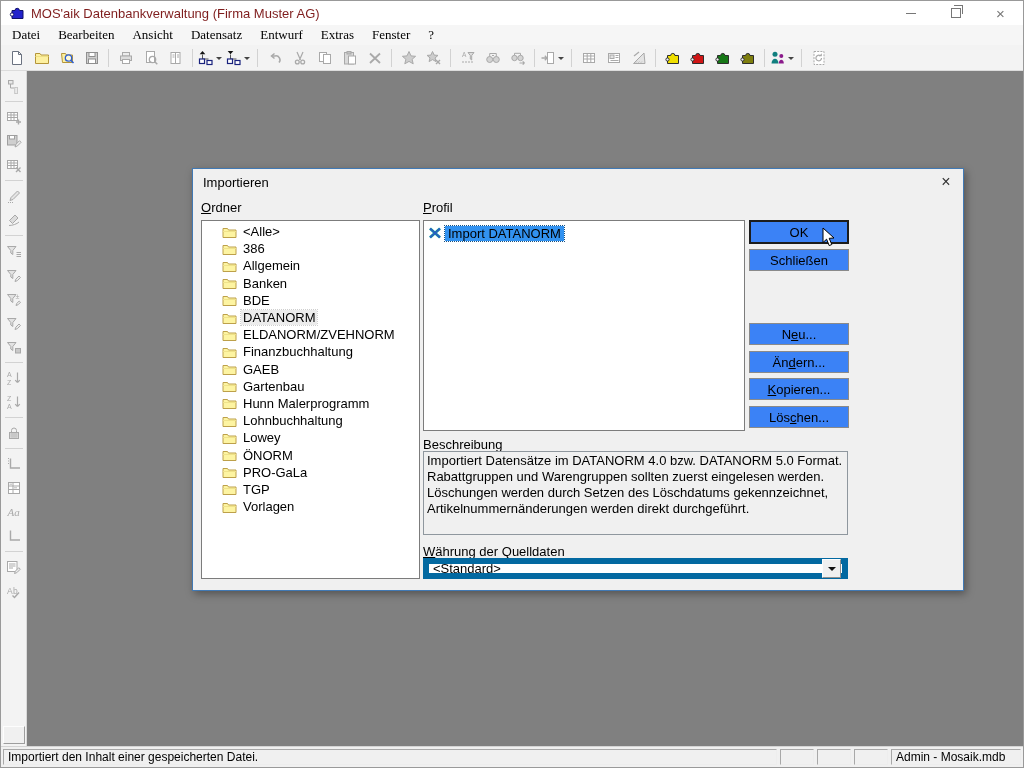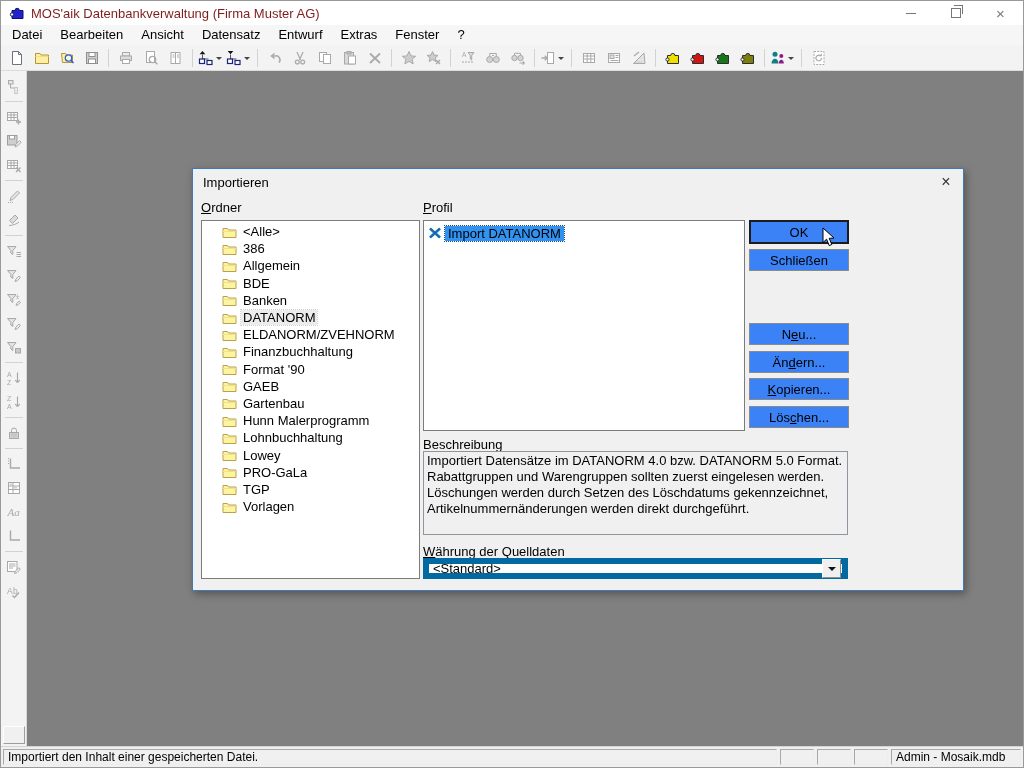--- a/index.html
+++ b/index.html
@@ -9,21 +9,21 @@
   .titlebar{height:24px;background:#fff;display:flex;align-items:center;flex:0 0 auto;}
   .titlebar .appicon{width:16px;height:16px;margin:0 6px 0 8px;flex:0 0 auto;}
   .titlebar .title{color:#7f1d1d;font-size:13px;flex:1;white-space:nowrap;overflow:hidden;}
   .wctl{width:45px;height:24px;display:flex;align-items:center;justify-content:center;color:#777;}
   .wctl .minbar{width:10px;height:1px;background:#777;display:block;}
   .wctl .rest{width:8px;height:8px;border:1px solid #777;position:relative;display:block;background:#fff;}
   .wctl .rest:before{content:"";position:absolute;left:2px;top:-4px;width:8px;height:8px;border:1px solid #777;border-bottom:none;border-left:none;}
   .wctl.close-x{font-size:15px;}
   
   .menubar{height:20px;background:#f6f6f6;display:flex;align-items:stretch;flex:0 0 auto;padding-left:2px;}
-  .mi{padding:0 9px;line-height:20px;cursor:default;}
+  .mi{padding:0 9px;line-height:20px;cursor:default;font-family:Liberation Serif, serif;}
   
   .toolbar{height:25px;background:#f3f3f3;border-bottom:1px solid #dcdcdc;display:flex;align-items:center;flex:0 0 auto;padding-left:3px;}
   .tbtn{height:22px;min-width:23px;display:flex;align-items:center;justify-content:center;padding:0 1px;}
   .ticon{width:16px;height:16px;display:block;}
   .ticon svg{display:block;}
   .tdrop{width:0;height:0;border:3.5px solid transparent;border-top-color:#444;margin:5px 2px 0 2px;}
   .tsep{width:1px;height:18px;background:#d2d2d2;margin:0 4px;}
   
   .main{flex:1;display:flex;min-height:0;}
   .sidebar{width:26px;background:#f3f3f3;border-right:1px solid #d9d9d9;display:flex;flex-direction:column;align-items:center;padding-top:3px;box-sizing:border-box;}
@@ -580,29 +580,29 @@
               <path d="M1 3.5h4.5l1 1.5H14v7.5H1z" fill="#fdf4a2" stroke="#bda04a"></path>
               <path d="M1 6.5h13" stroke="#efe28a"></path>
             </svg></span>
           <span class="ltext">Allgemein</span>
         </div>
         <div class="lrow">
           <span class="ficon"><svg width="16" height="16" viewBox="0 0 16 16">
               <path d="M1 3.5h4.5l1 1.5H14v7.5H1z" fill="#fdf4a2" stroke="#bda04a"></path>
               <path d="M1 6.5h13" stroke="#efe28a"></path>
             </svg></span>
+          <span class="ltext">Banken</span>
+        </div>
+        <div class="lrow">
+          <span class="ficon"><svg width="16" height="16" viewBox="0 0 16 16">
+              <path d="M1 3.5h4.5l1 1.5H14v7.5H1z" fill="#fdf4a2" stroke="#bda04a"></path>
+              <path d="M1 6.5h13" stroke="#efe28a"></path>
+            </svg></span>
           <span class="ltext">BDE</span>
         </div>
-        <div class="lrow">
-          <span class="ficon"><svg width="16" height="16" viewBox="0 0 16 16">
-              <path d="M1 3.5h4.5l1 1.5H14v7.5H1z" fill="#fdf4a2" stroke="#bda04a"></path>
-              <path d="M1 6.5h13" stroke="#efe28a"></path>
-            </svg></span>
-          <span class="ltext">Banken</span>
-        </div>
         <div class="lrow hilite">
           <span class="ficon"><svg width="16" height="16" viewBox="0 0 16 16">
               <path d="M1 3.5h4.5l1 1.5H14v7.5H1z" fill="#fdf4a2" stroke="#bda04a"></path>
               <path d="M1 6.5h13" stroke="#efe28a"></path>
             </svg></span>
           <span class="ltext">DATANORM</span>
         </div>
         <div class="lrow">
           <span class="ficon"><svg width="16" height="16" viewBox="0 0 16 16">
               <path d="M1 3.5h4.5l1 1.5H14v7.5H1z" fill="#fdf4a2" stroke="#bda04a"></path>
@@ -615,27 +615,20 @@
               <path d="M1 3.5h4.5l1 1.5H14v7.5H1z" fill="#fdf4a2" stroke="#bda04a"></path>
               <path d="M1 6.5h13" stroke="#efe28a"></path>
             </svg></span>
           <span class="ltext">Finanzbuchhaltung</span>
         </div>
         <div class="lrow">
           <span class="ficon"><svg width="16" height="16" viewBox="0 0 16 16">
               <path d="M1 3.5h4.5l1 1.5H14v7.5H1z" fill="#fdf4a2" stroke="#bda04a"></path>
               <path d="M1 6.5h13" stroke="#efe28a"></path>
             </svg></span>
-          <span class="ltext">Format '90</span>
-        </div>
-        <div class="lrow">
-          <span class="ficon"><svg width="16" height="16" viewBox="0 0 16 16">
-              <path d="M1 3.5h4.5l1 1.5H14v7.5H1z" fill="#fdf4a2" stroke="#bda04a"></path>
-              <path d="M1 6.5h13" stroke="#efe28a"></path>
-            </svg></span>
           <span class="ltext">GAEB</span>
         </div>
         <div class="lrow">
           <span class="ficon"><svg width="16" height="16" viewBox="0 0 16 16">
               <path d="M1 3.5h4.5l1 1.5H14v7.5H1z" fill="#fdf4a2" stroke="#bda04a"></path>
               <path d="M1 6.5h13" stroke="#efe28a"></path>
             </svg></span>
           <span class="ltext">Gartenbau</span>
         </div>
         <div class="lrow">
@@ -651,20 +644,27 @@
               <path d="M1 6.5h13" stroke="#efe28a"></path>
             </svg></span>
           <span class="ltext">Lohnbuchhaltung</span>
         </div>
         <div class="lrow">
           <span class="ficon"><svg width="16" height="16" viewBox="0 0 16 16">
               <path d="M1 3.5h4.5l1 1.5H14v7.5H1z" fill="#fdf4a2" stroke="#bda04a"></path>
               <path d="M1 6.5h13" stroke="#efe28a"></path>
             </svg></span>
           <span class="ltext">Lowey</span>
+        </div>
+        <div class="lrow">
+          <span class="ficon"><svg width="16" height="16" viewBox="0 0 16 16">
+              <path d="M1 3.5h4.5l1 1.5H14v7.5H1z" fill="#fdf4a2" stroke="#bda04a"></path>
+              <path d="M1 6.5h13" stroke="#efe28a"></path>
+            </svg></span>
+          <span class="ltext">ÖNORM</span>
         </div>
         <div class="lrow">
           <span class="ficon"><svg width="16" height="16" viewBox="0 0 16 16">
               <path d="M1 3.5h4.5l1 1.5H14v7.5H1z" fill="#fdf4a2" stroke="#bda04a"></path>
               <path d="M1 6.5h13" stroke="#efe28a"></path>
             </svg></span>
           <span class="ltext">PRO-GaLa</span>
         </div>
         <div class="lrow">
           <span class="ficon"><svg width="16" height="16" viewBox="0 0 16 16">

